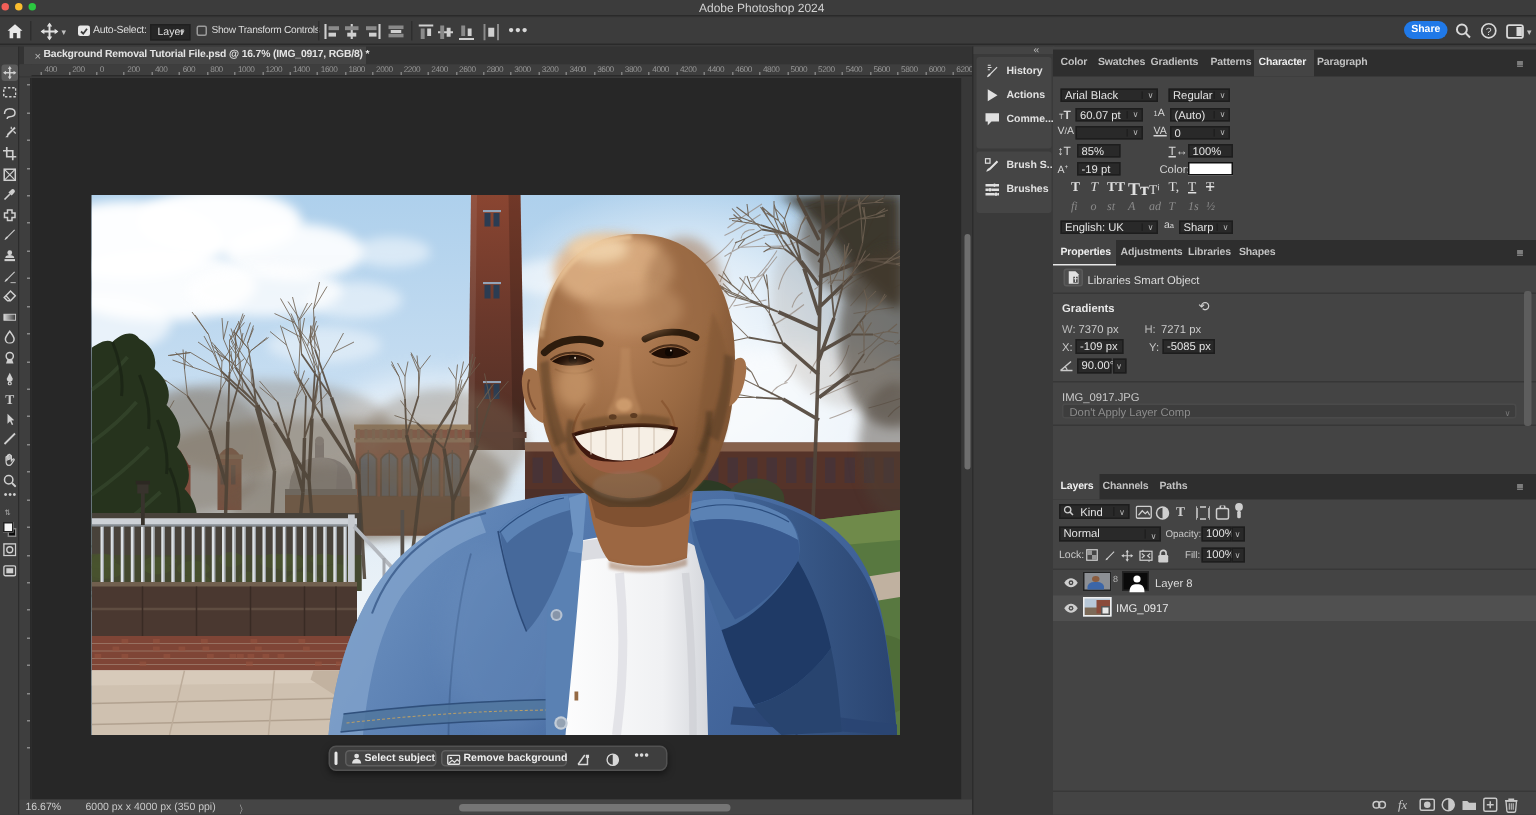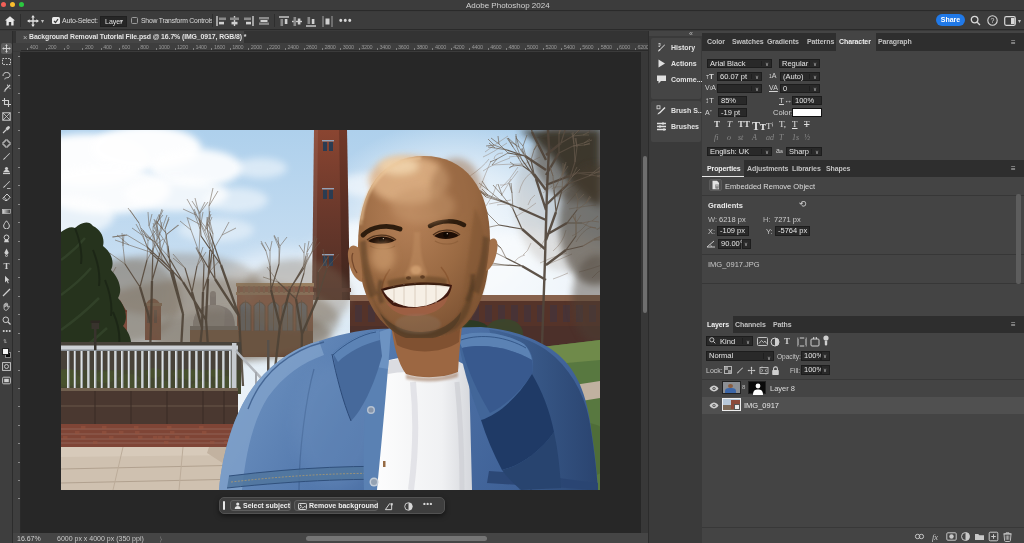--- a/index.html
+++ b/index.html
@@ -954,41 +954,42 @@
     <div class="abs tabtxt" style="left:90px;top:4.5px;">Libraries</div>
     <div class="abs tabtxt" style="left:124px;top:4.5px;">Shapes</div>
     <div class="abs" style="left:309px;top:4px;color:#c0c0c0;font-size:8px;">≡</div>
   </div>
   <div class="abs" style="left:7.0px;top:148.0px;width:13px;height:12px;background:#4e4e4e;border:1px solid #5a5a5a;border-radius:2px;"></div>
     <svg class="abs" style="left:9.0px;top:149.0px;" width="9" height="10" viewBox="0 0 9 10">
       <path d="M1.5 0.8 H6 L8 2.8 V9.2 H1.5 Z" fill="#e0e0e0"></path>
       <path d="M4.5 4.5 H7.5 V8.5 H4.5 Z" fill="#4e4e4e"></path>
       <path d="M6 3.8 V8 M4.8 5.8 H7.4" stroke="#e0e0e0" stroke-width="0.7"></path>
     </svg>
-    <div class="abs" style="left:23.0px;top:150.5px;font-size:7.5px;color:#dcdcdc;">Embedded Remove Object</div>
+    <div class="abs" style="left:23.0px;top:150.5px;font-size:7.5px;color:#dcdcdc;">Libraries Smart Object</div>
     <div class="abs" style="left:0;top:164.0px;width:322px;height:1px;background:#373737;"></div>
     <div class="abs" style="left:6.0px;top:169.5px;font-size:7.5px;font-weight:bold;color:#e8e8e8;">Gradients</div>
     <div class="abs" style="left:97.0px;top:167.5px;font-size:9px;color:#d0d0d0;transform:scaleX(-1);">⟳</div>
     <div class="abs" style="left:6.0px;top:184.0px;font-size:7.5px;color:#b9b9b9;">W:</div>
-    <div class="abs" style="left:17.0px;top:184.0px;font-size:7.5px;color:#cdcdcd;">6218 px</div>
+    <div class="abs" style="left:17.0px;top:184.0px;font-size:7.5px;color:#cdcdcd;">7370 px</div>
     <div class="abs" style="left:61.0px;top:184.0px;font-size:7.5px;color:#b9b9b9;">H:</div>
     <div class="abs" style="left:72.0px;top:184.0px;font-size:7.5px;color:#cdcdcd;">7271 px</div>
     <div class="abs" style="left:6.0px;top:196.0px;font-size:7.5px;color:#c9c9c9;">X:</div>
     <div class="abs" style="left:15.0px;top:194.5px;width:32.0px;height:10.0px;background:#292929;border:1px solid #1d1d1d;font-size:7.5px;color:#e4e4e4;padding:0 2px;line-height:8.0px;white-space:nowrap;">-109 px</div>
     <div class="abs" style="left:64.0px;top:196.0px;font-size:7.5px;color:#c9c9c9;">Y:</div>
-    <div class="abs" style="left:73.0px;top:194.5px;width:35.0px;height:10.0px;background:#292929;border:1px solid #1d1d1d;font-size:7.5px;color:#e4e4e4;padding:0 2px;line-height:8.0px;white-space:nowrap;">-5764 px</div>
+    <div class="abs" style="left:73.0px;top:194.5px;width:35.0px;height:10.0px;background:#292929;border:1px solid #1d1d1d;font-size:7.5px;color:#e4e4e4;padding:0 2px;line-height:8.0px;white-space:nowrap;">-5085 px</div>
     <svg class="abs" style="left:4.0px;top:209.0px;" width="10" height="8" viewBox="0 0 10 8">
       <path d="M1 7 L8 1 M1 7 H9" stroke="#c9c9c9" stroke-width="1"></path>
       <path d="M5.5 7 A4 4 0 0 0 4 4.5" stroke="#c9c9c9" stroke-width="0.8" fill="none"></path>
     </svg>
     <div class="abs" style="left:16.0px;top:207.5px;width:23.0px;height:10.0px;background:#292929;border:1px solid #1d1d1d;font-size:7.5px;color:#e4e4e4;padding:0 2px;line-height:8.0px;white-space:nowrap;">90.00°</div>
     <div class="abs" style="left:40.0px;top:207.5px;width:9.0px;height:10.0px;background:#292929;border:1px solid #1d1d1d;font-size:7.5px;color:#e4e4e4;padding:0 2px;line-height:8.0px;white-space:nowrap;"></div>
     <div class="abs" style="left:42.0px;top:209.5px;font-size:5.5px;color:#b5b5b5;">∨</div>
     <div class="abs" style="left:0;top:223.0px;width:322px;height:1px;background:#373737;"></div>
     <div class="abs" style="left:6.0px;top:228.5px;font-size:7.5px;color:#c9c9c9;">IMG_0917.JPG</div>
+    <div class="abs" style="left:6.0px;top:238.0px;width:303px;height:10px;background:#3d3d3d;border:1px solid #4a4a4a;border-radius:2px;font-size:7.5px;color:#8d8d8d;padding-left:4px;line-height:9px;">Don't Apply Layer Comp<span style="position:absolute;right:3px;top:2px;font-size:5.5px;color:#777;">∨</span></div>
     <div class="abs" style="left:0;top:252.0px;width:322px;height:1px;background:#373737;"></div>
     <div class="abs" style="left:314.0px;top:163.0px;width:5px;height:90px;background:#5d5d5d;border-radius:2px;"></div>
 
   <div class="abs" style="left:0;top:285px;width:322px;height:17px;background:#2e2e2e;">
     <div class="abs" style="left:0;top:0;width:31px;height:17px;background:#444444;"></div>
     <div class="abs tabtxt" style="left:5px;top:4.5px;color:#f0f0f0;">Layers</div>
     <div class="abs tabtxt" style="left:33px;top:4.5px;">Channels</div>
     <div class="abs tabtxt" style="left:71px;top:4.5px;">Paths</div>
     <div class="abs" style="left:309px;top:4px;color:#c0c0c0;font-size:8px;">≡</div>
   </div>

